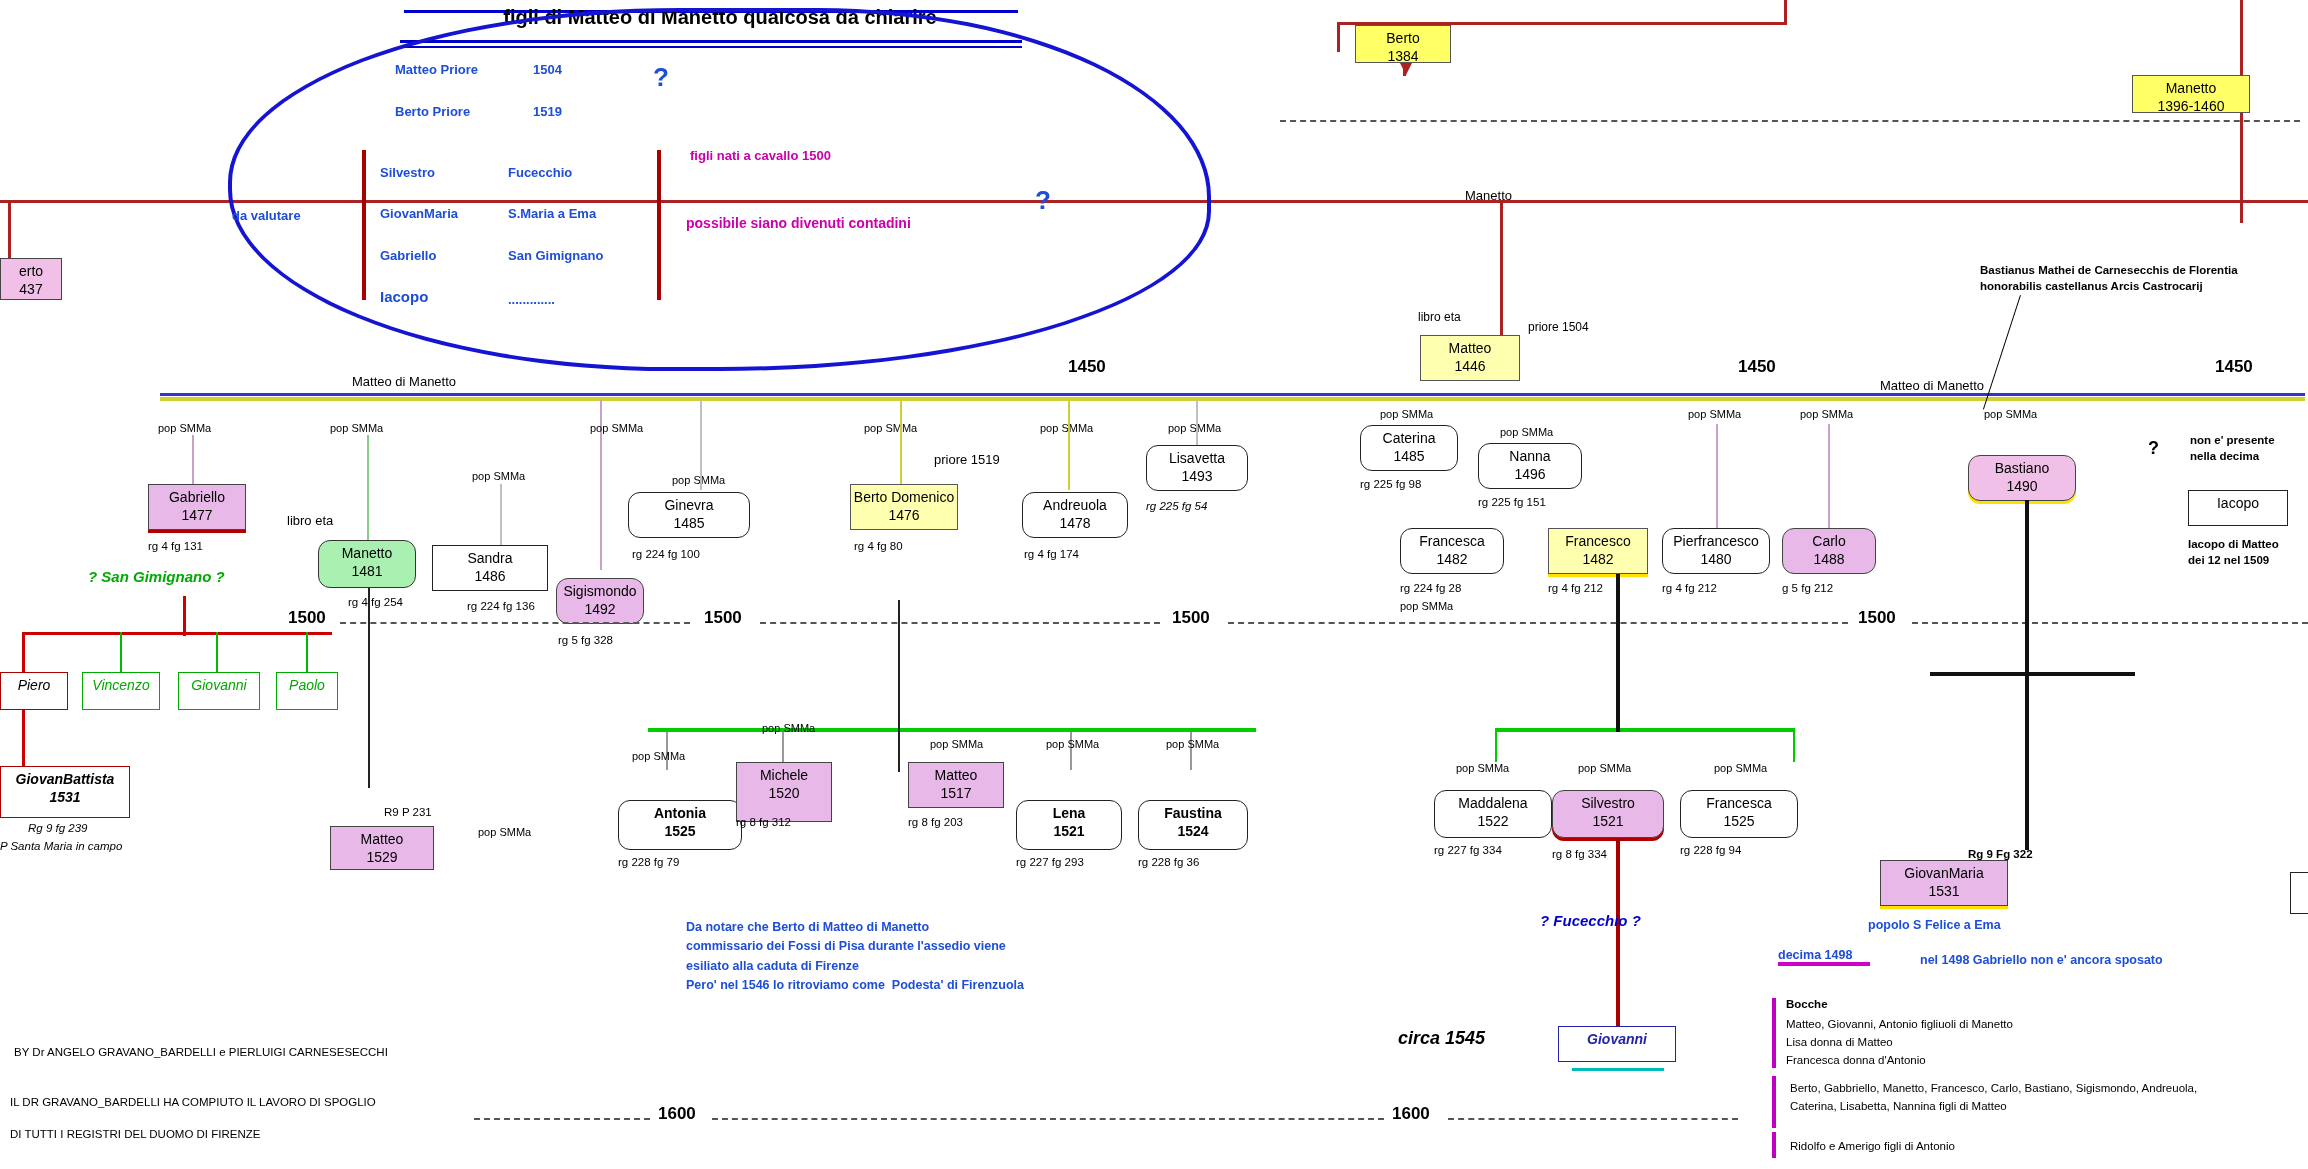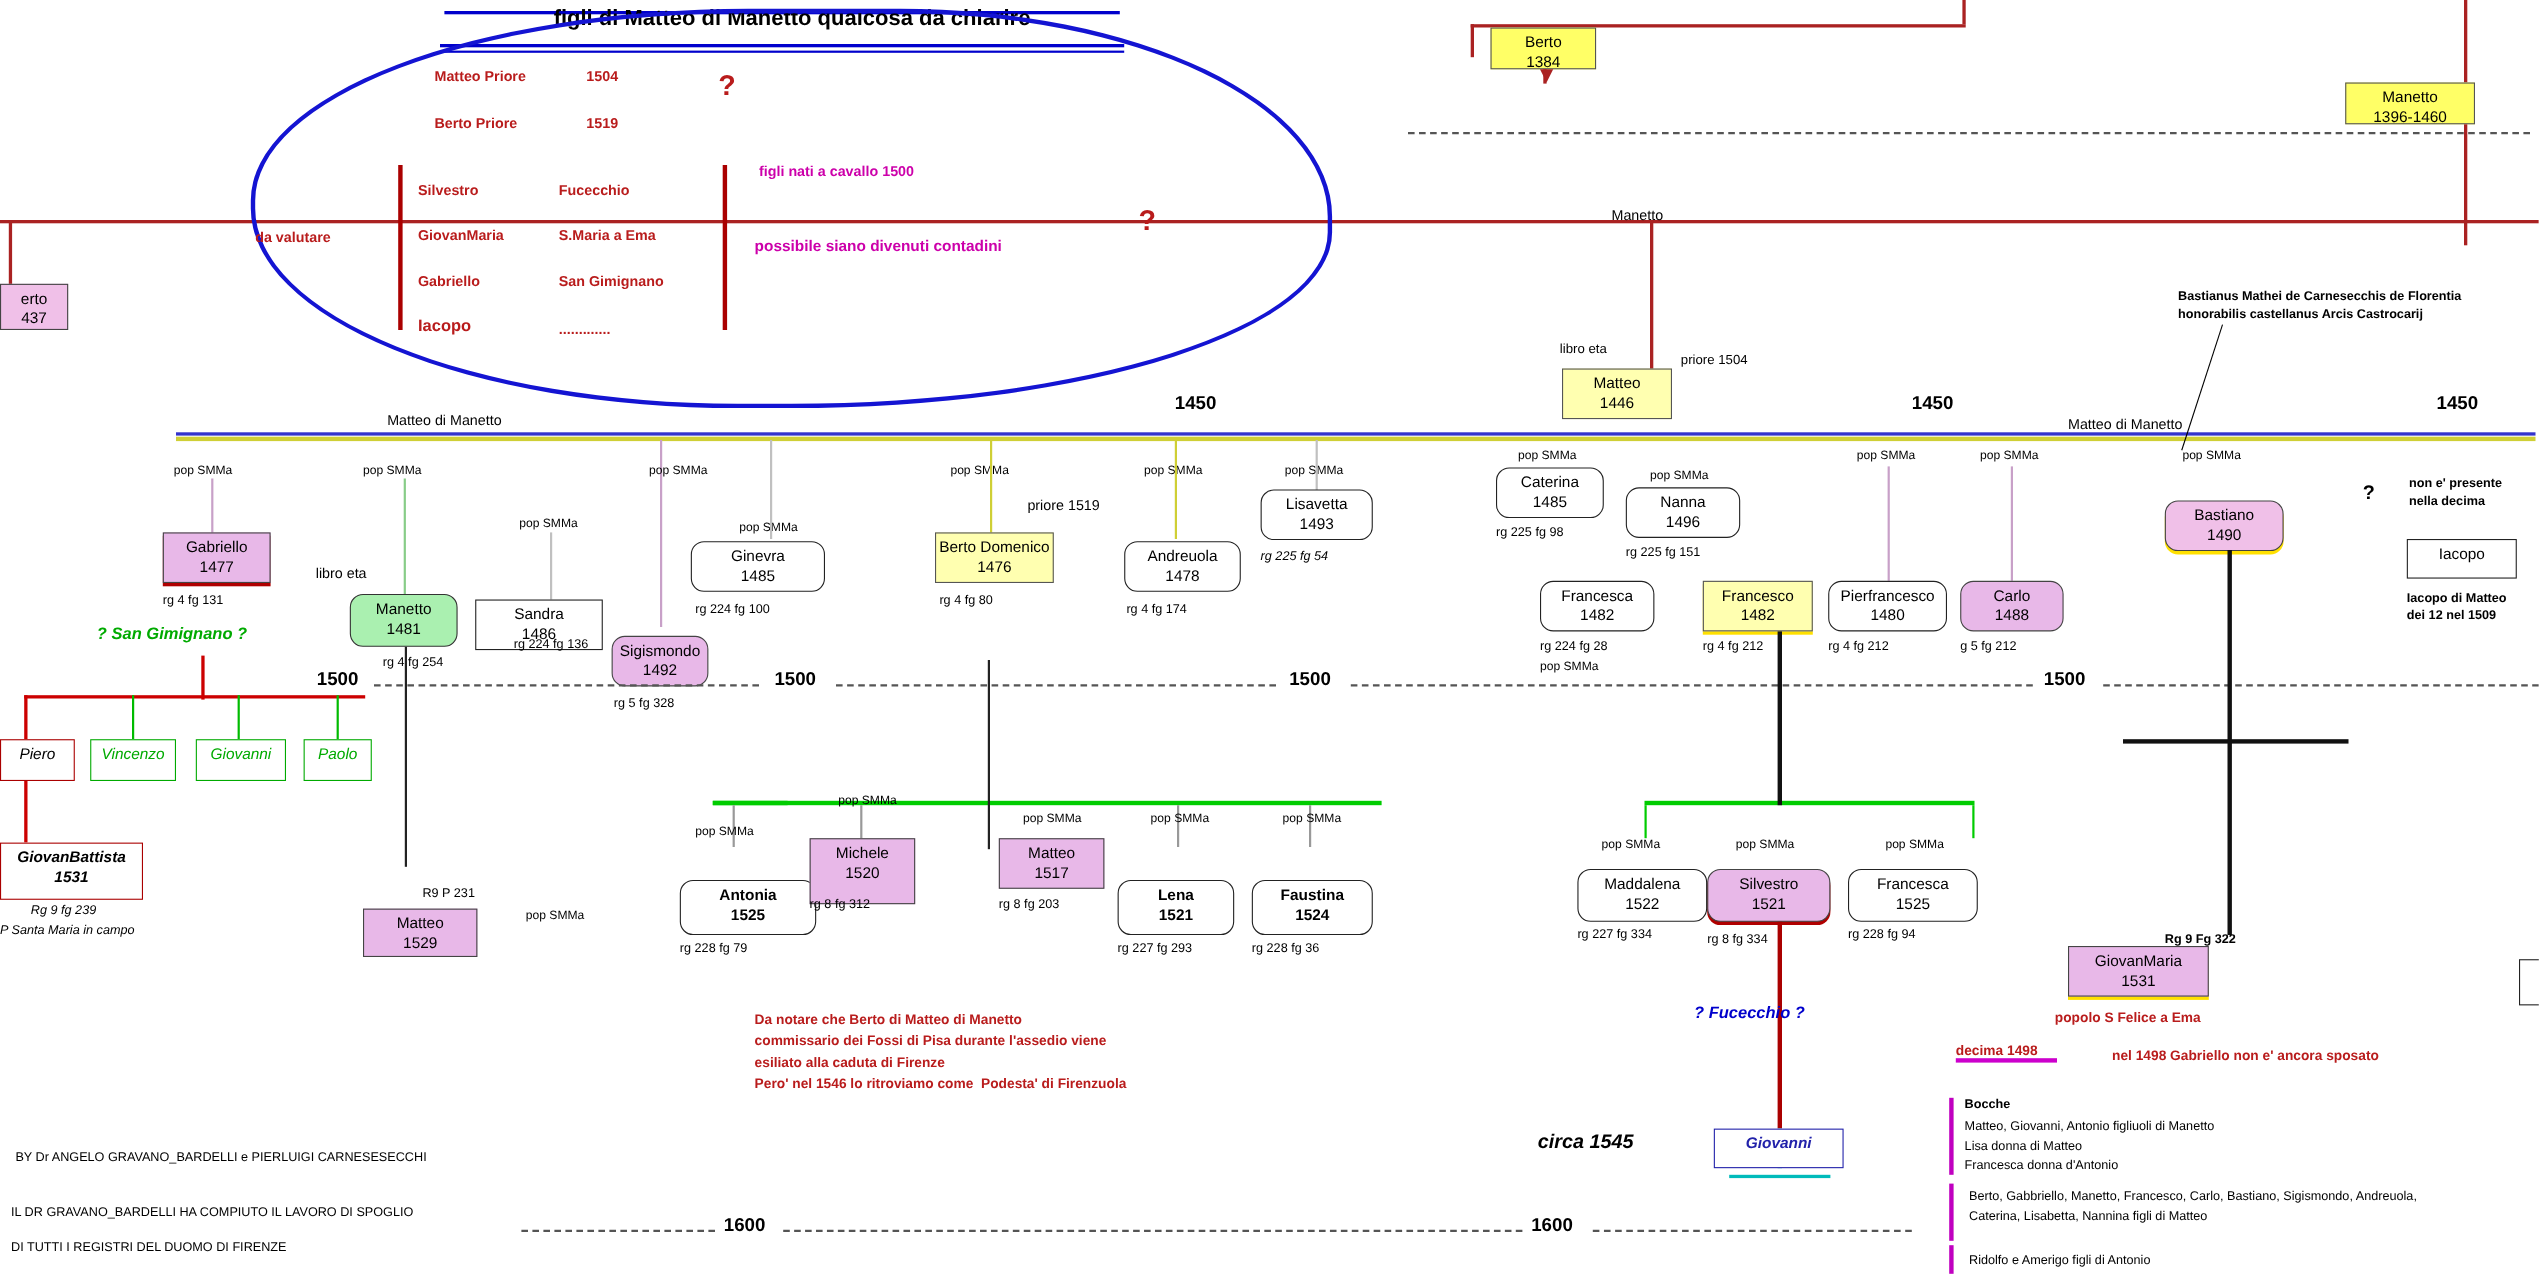--- a/index.html
+++ b/index.html
@@ -29,21 +29,21 @@
   .popsmma{position:absolute;font-size:11px;color:#000;white-space:nowrap;}
   .refnote{position:absolute;font-size:11.5px;color:#000;white-space:nowrap;}
 
   .line{position:absolute;background:#000;}
   .vline{width:1px;}
 
   .dash{position:absolute;border-top:2px dashed #555;height:0;}
   .yearlbl{position:absolute;font-size:17px;font-weight:bold;color:#000;}
 
   .bluetext{color:#0000cc;}
-  .redtext{color:#b91c1c;}
+  .redtext{color:#1d4ed8;}
   .magentatext{color:#cc00aa;}
   .greentext{color:#00aa00;}
 
   .title{position:absolute;font-size:20px;font-weight:bold;color:#000;}
   .titleline{position:absolute;height:3px;background:#0000cc;}
 
   .blob{position:absolute;border:4px solid #1414d2;border-radius:50% 45% 55% 50%/50% 55% 45% 50%;}
 
   .ann{position:absolute;font-size:13px;font-weight:bold;}
 
@@ -148,21 +148,21 @@
     <span class="n2">1481</span>
   </div>
   <div class="refnote" style="left:348px;top:596px;">rg 4 fg 254</div>
 
   <div class="popsmma" style="left:472px;top:470px;">pop SMMa</div>
   <div class="abs" style="left:500px;top:484px;width:2px;height:62px;background:#c0c0c0;"></div>
   <div class="node white abs" style="left:432px;top:545px;width:116px;height:46px;">
     <span class="n1">Sandra</span>
     <span class="n2">1486</span>
   </div>
-  <div class="refnote" style="left:435px;top:580px;padding-left:32px;">rg 224 fg 136</div>
+  <div class="refnote" style="left:435px;top:600px;padding-left:32px;">rg 224 fg 136</div>
 
   <div class="abs" style="left:600px;top:400px;width:2px;height:170px;background:#c8a0c8;"></div>
   <div class="node violet abs rounded" style="left:556px;top:578px;width:88px;height:46px;">
     <span class="n1">Sigismondo</span>
     <span class="n2">1492</span>
   </div>
   <div class="refnote" style="left:558px;top:634px;">rg 5 fg 328</div>
 
   <div class="popsmma" style="left:590px;top:422px;">pop SMMa</div>
 

